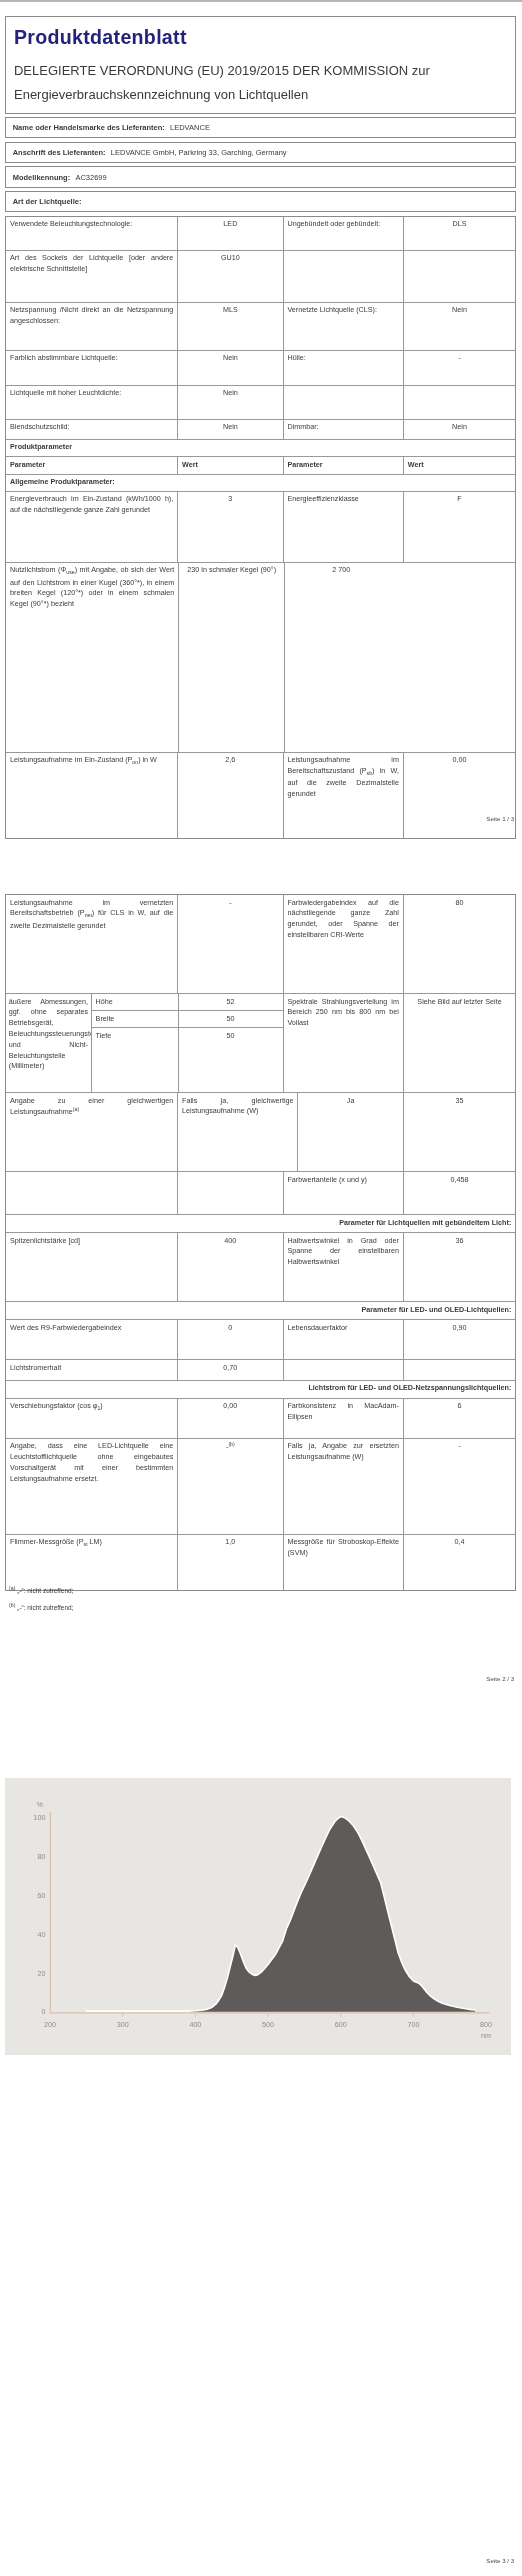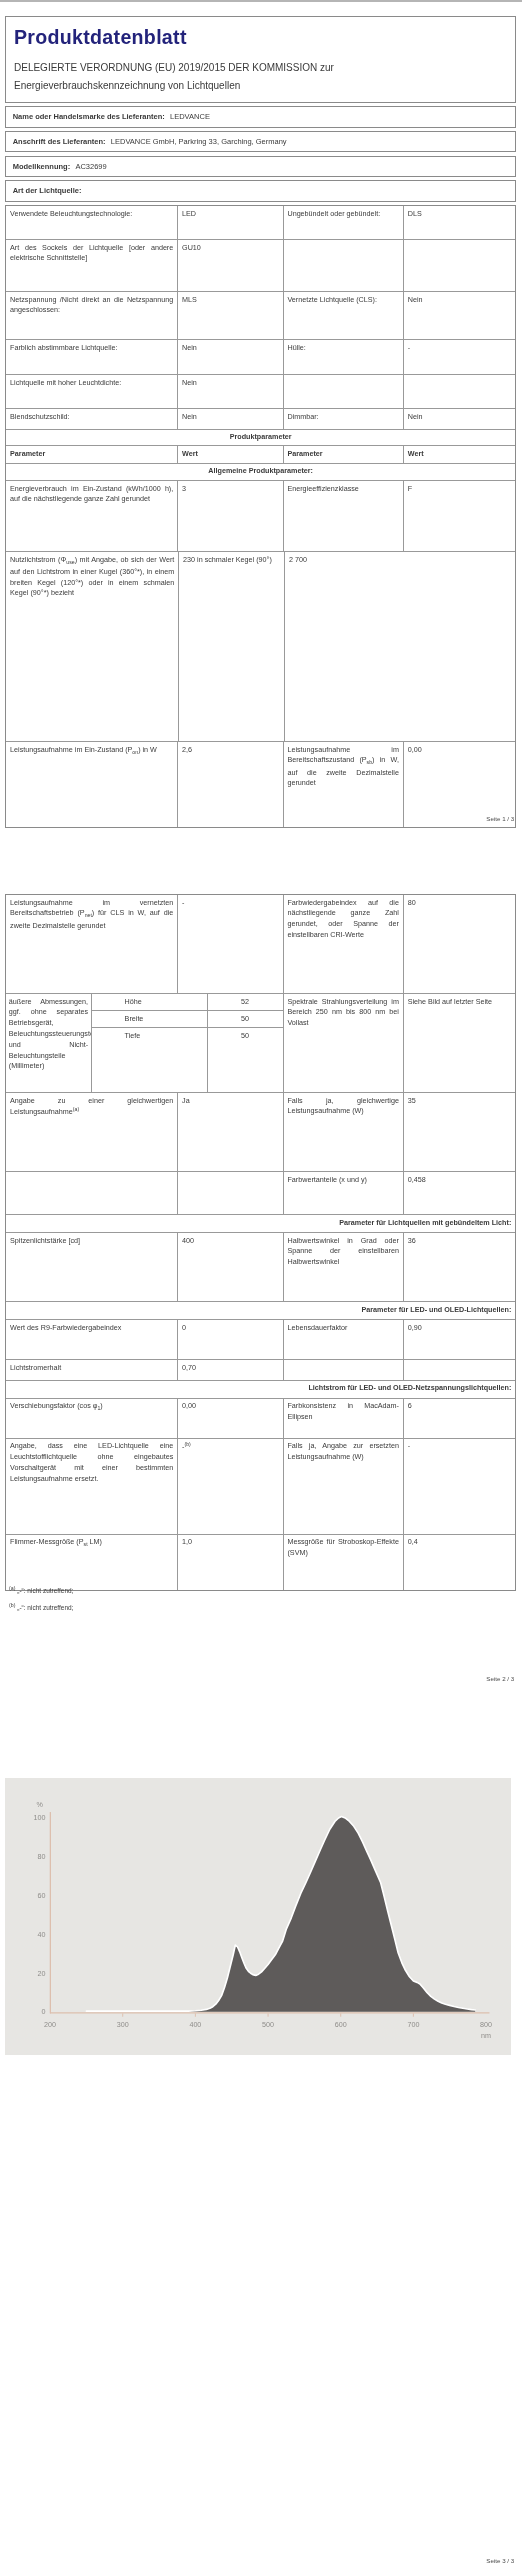--- a/index.html
+++ b/index.html
@@ -8,48 +8,48 @@
   .topstrip{position:absolute;top:0;left:0;width:100%;height:2px;background:#b5b5b5;}
 
   
   .pageblock{position:absolute;left:5.2px;width:511px;}
   #page1{top:16px;}
   #page2{top:894px;}
 
   .box{border:0.7px solid #8a8a8a;background:#fff;margin-bottom:3.3px;box-sizing:border-box;}
   .titlebox{padding:9.1px 7.8px 6.5px 7.8px;}
   .doc-title{color:#23237b;font-size:19.6px;font-weight:bold;letter-spacing:0.3px;margin:0 0 10.4px 0;}
-  .subtitle{font-size:10px;line-height:1.8;color:#3a3a3a;}
+  .subtitle{font-size:13px;line-height:1.8;color:#3a3a3a;}
   .infobox{padding:5.2px 6.5px;font-size:7.5px;}
   .infobox b{font-weight:bold;}
   .infobox .ival{margin-left:5.2px;font-weight:normal;}
 
   
   .ptable{border:0.7px solid #8a8a8a;box-sizing:border-box;font-size:7.2px;line-height:1.5;}
   .trow{display:flex;border-bottom:0.7px solid #999;align-items:stretch;}
   .trow:last-child{border-bottom:none;}
   .c{box-sizing:border-box;padding:2.6px 3.9px;overflow:hidden;}
   .c1{width:173px;border-right:0.7px solid #999;}
   .c2{width:106px;border-right:0.7px solid #999;}
   .c3{width:121px;border-right:0.7px solid #999;}
   .c4{width:112px;}
   .lab{text-align:justify;}
-  .val{text-align:left;}
-  .hdr-span{width:100%;text-align:center;font-weight:bold;padding:2px 3.9px;box-sizing:border-box;}
+  .val{text-align:center;}
+  .hdr-span{width:100%;font-weight:bold;padding:2px 3.9px;box-sizing:border-box;}
   .hdr-cell{font-weight:bold;}
   .sectxt{width:100%;font-weight:bold;padding:2.6px 3.9px;box-sizing:border-box;text-align:right;}
   sub{font-size:5.2px;}
   sup{font-size:5.2px;}
 
   
   .dimlab{width:86px;border-right:0.7px solid #999;box-sizing:border-box;padding:2.6px 2.6px;text-align:justify;overflow:hidden;}
   .dimmid{width:193px;border-right:0.7px solid #999;box-sizing:border-box;display:flex;flex-direction:column;}
   .dimrow{display:flex;border-bottom:0.7px solid #999;}
   .dimrow:last-child{border-bottom:none;flex:1;}
-  .dimk{width:87px;border-right:0.7px solid #999;box-sizing:border-box;padding:2.6px 3.9px;margin-left:29px;}
+  .dimk{width:87px;border-right:0.7px solid #999;box-sizing:border-box;padding:2.6px 3.9px;}
   .dimv{flex:1;text-align:center;padding:2.6px 3.9px;}
 
   
   .fnotes{position:absolute;left:9.1px;top:1582px;font-size:6.5px;line-height:2.4;color:#3a3a3a;}
   .pagefoot{position:absolute;right:7.8px;font-size:6.2px;color:#4a4a4a;}
   #foot1{top:815px;} #foot2{top:1675px;} #foot3{top:2557px;}
 
   
   .chartbox{position:absolute;left:5.2px;top:1778px;width:506px;height:277px;background:#e7e6e3;}
 </style>
@@ -172,22 +172,22 @@
           <div class="dimrow">
             <div class="dimk">Tiefe</div>
             <div class="dimv">50</div>
           </div>
         </div>
         <div class="c c3 lab">Spektrale Strahlungsverteilung im Bereich 250 nm bis 800 nm bei Vollast</div>
         <div class="c c4 val">Siehe Bild auf letzter Seite</div>
       </div>
       <div class="trow" style="min-height:78px">
         <div class="c c1 lab"><span>Angabe zu einer gleichwertigen Leistungsaufnahme</span><sup>(a)</sup></div>
+        <div class="c c3 lab">Falls ja, gleichwertige Leistungsaufnahme (W)</div>
         <div class="c c2 val">Ja</div>
-        <div class="c c3 lab">Falls ja, gleichwertige Leistungsaufnahme (W)</div>
         <div class="c c4 val">35</div>
       </div>
       <div class="trow" style="min-height:42px">
         <div class="c c1 lab"></div>
         <div class="c c2 val"></div>
         <div class="c c3 lab">Farbwertanteile (x und y)</div>
         <div class="c c4 val">0,458</div>
       </div>
       <div class="trow" style="min-height:17px">
         <div class="sectxt">Parameter für Lichtquellen mit gebündeltem Licht:</div>

